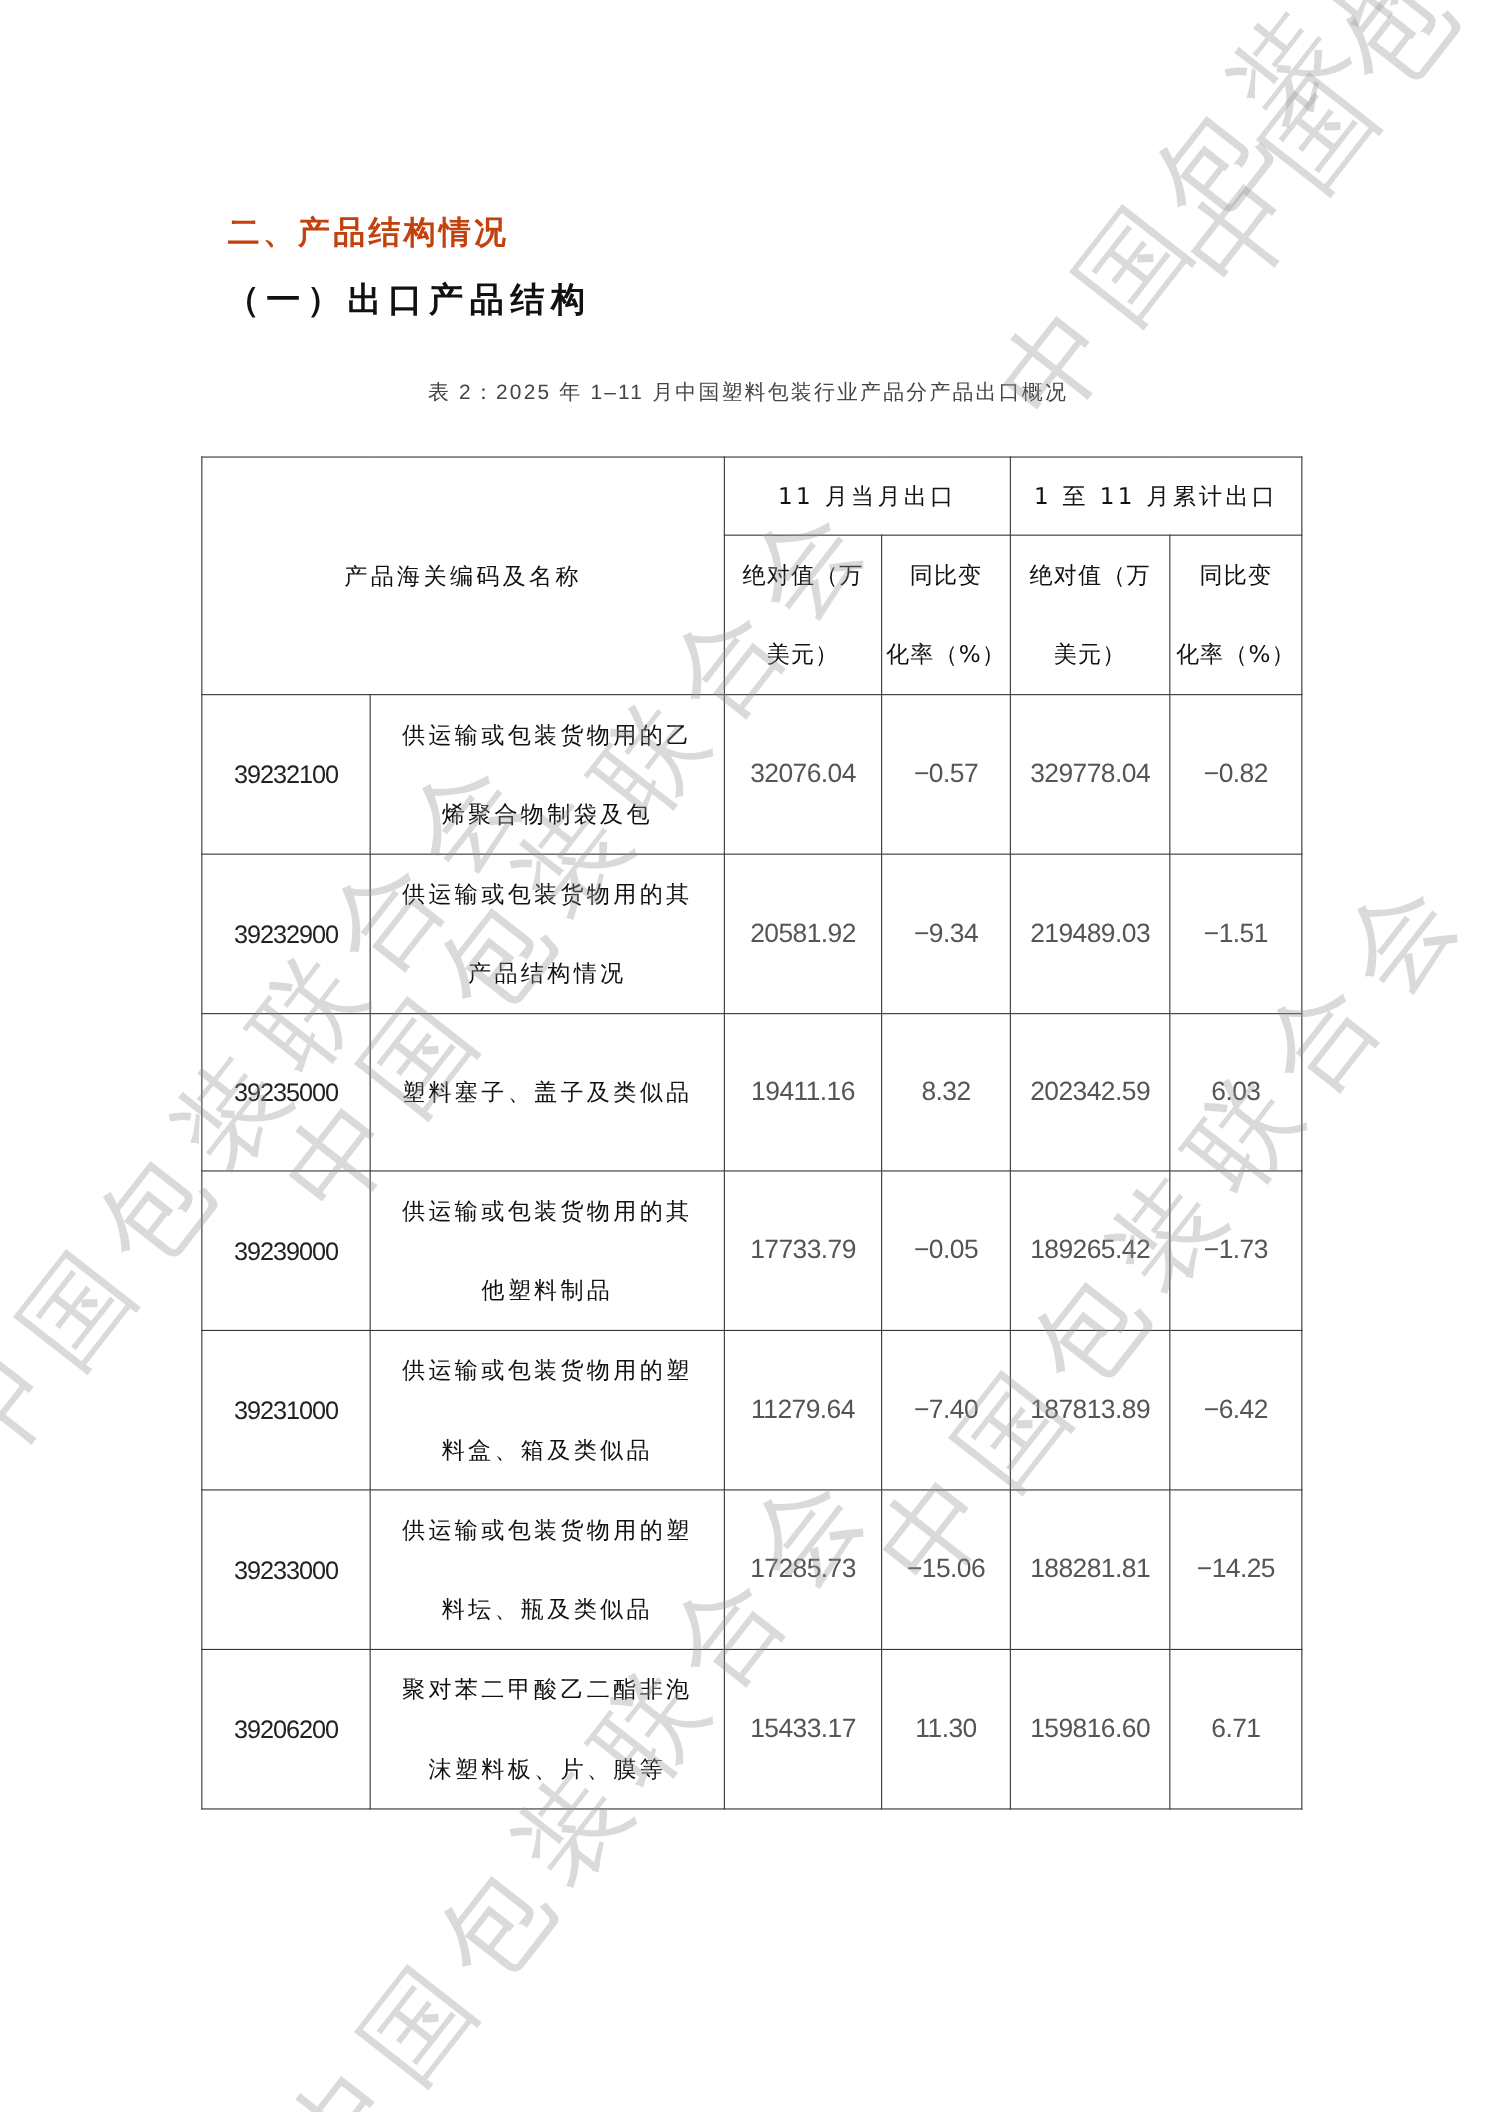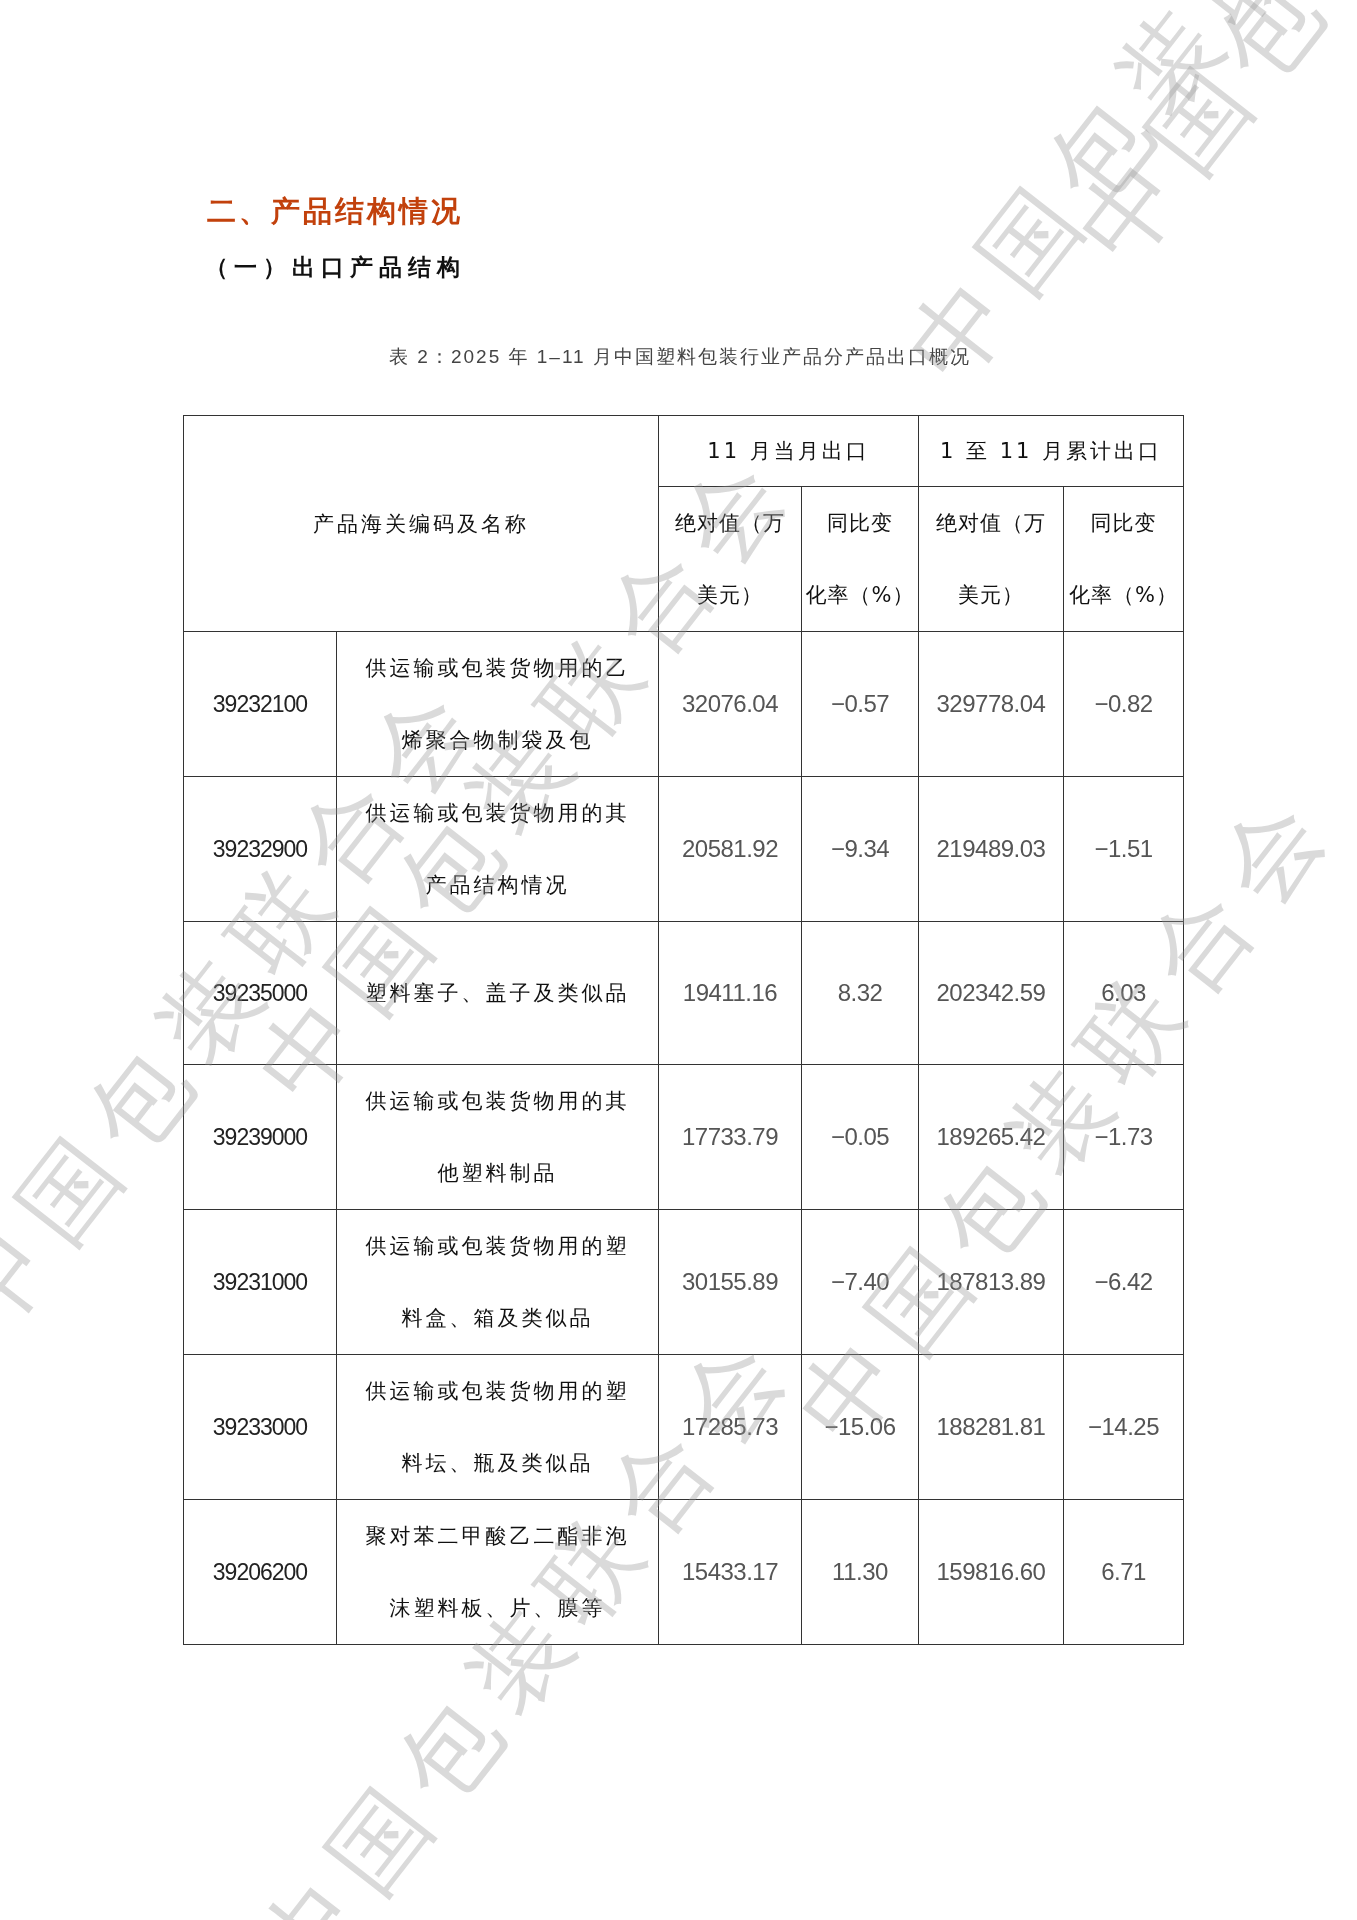--- a/index.html
+++ b/index.html
@@ -8,21 +8,21 @@
     background: #ffffff;
     font-family: "DejaVu Sans", "Liberation Sans", sans-serif;
     color: #111;
   }
   .h1 {
     position: absolute; left: 207px; top: 192px;
     font-size: 29px; font-weight: bold; letter-spacing: 3px; color: #c2410c;
   }
   .h2 {
     position: absolute; left: 205px; top: 252px;
-    font-size: 23px; font-weight: bold; letter-spacing: 6px; color: #111;
+    font-size: 31px; font-weight: bold; letter-spacing: 6px; color: #111;
   }
   .caption {
     position: absolute; left: 315px; top: 344px; width: 730px;
     font-size: 19px; color: #444; letter-spacing: 2px; white-space: nowrap;
     font-family: "Liberation Sans", "DejaVu Sans", sans-serif;
     text-align: center;
   }
   table.data {
     position: absolute; left: 183px; top: 415px;
     border-collapse: collapse; table-layout: fixed;
@@ -130,21 +130,21 @@
         <td class="num">−0.05</td>
         <td class="num">189265.42</td>
         <td class="num">−1.73</td>
       </tr>
       <tr class="body-row">
         <td class="code">39231000</td>
         <td class="name">
           <div>供运输或包装货物用的塑</div>
           <div>料盒、箱及类似品</div>
         </td>
-        <td class="num">30155.89</td>
+        <td class="num">11279.64</td>
         <td class="num">−7.40</td>
         <td class="num">187813.89</td>
         <td class="num">−6.42</td>
       </tr>
       <tr class="body-row">
         <td class="code">39233000</td>
         <td class="name">
           <div>供运输或包装货物用的塑</div>
           <div>料坛、瓶及类似品</div>
         </td>

